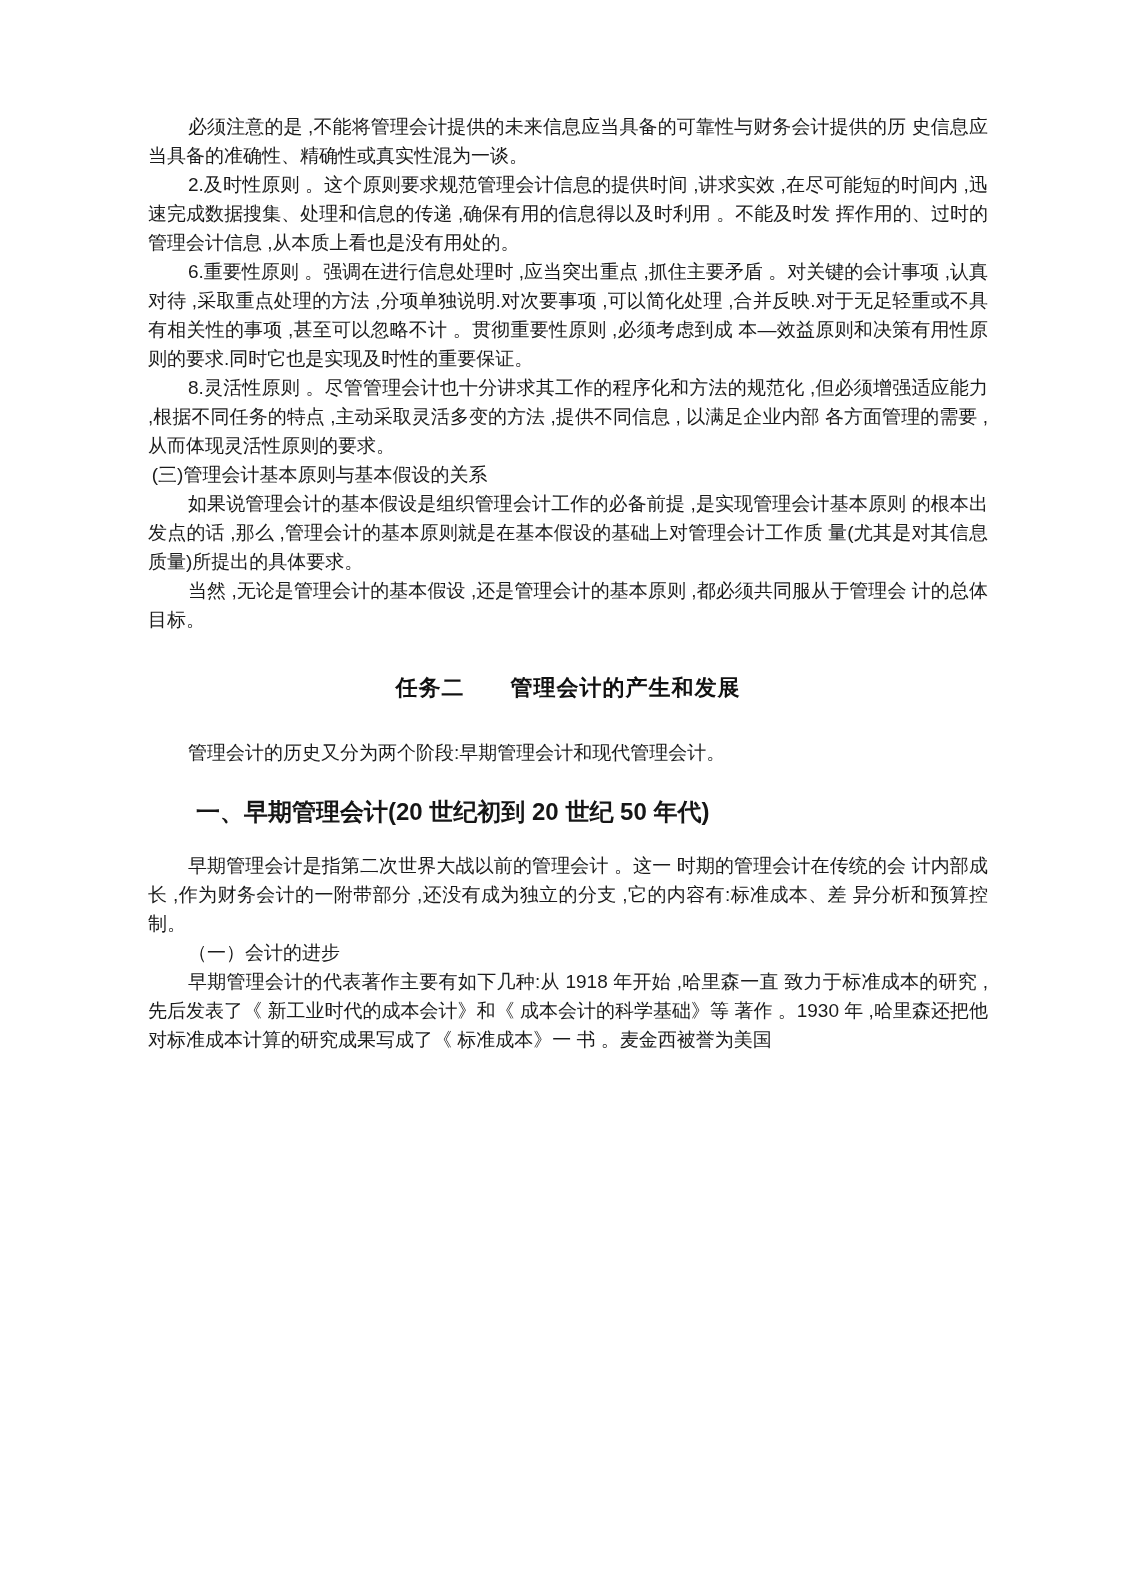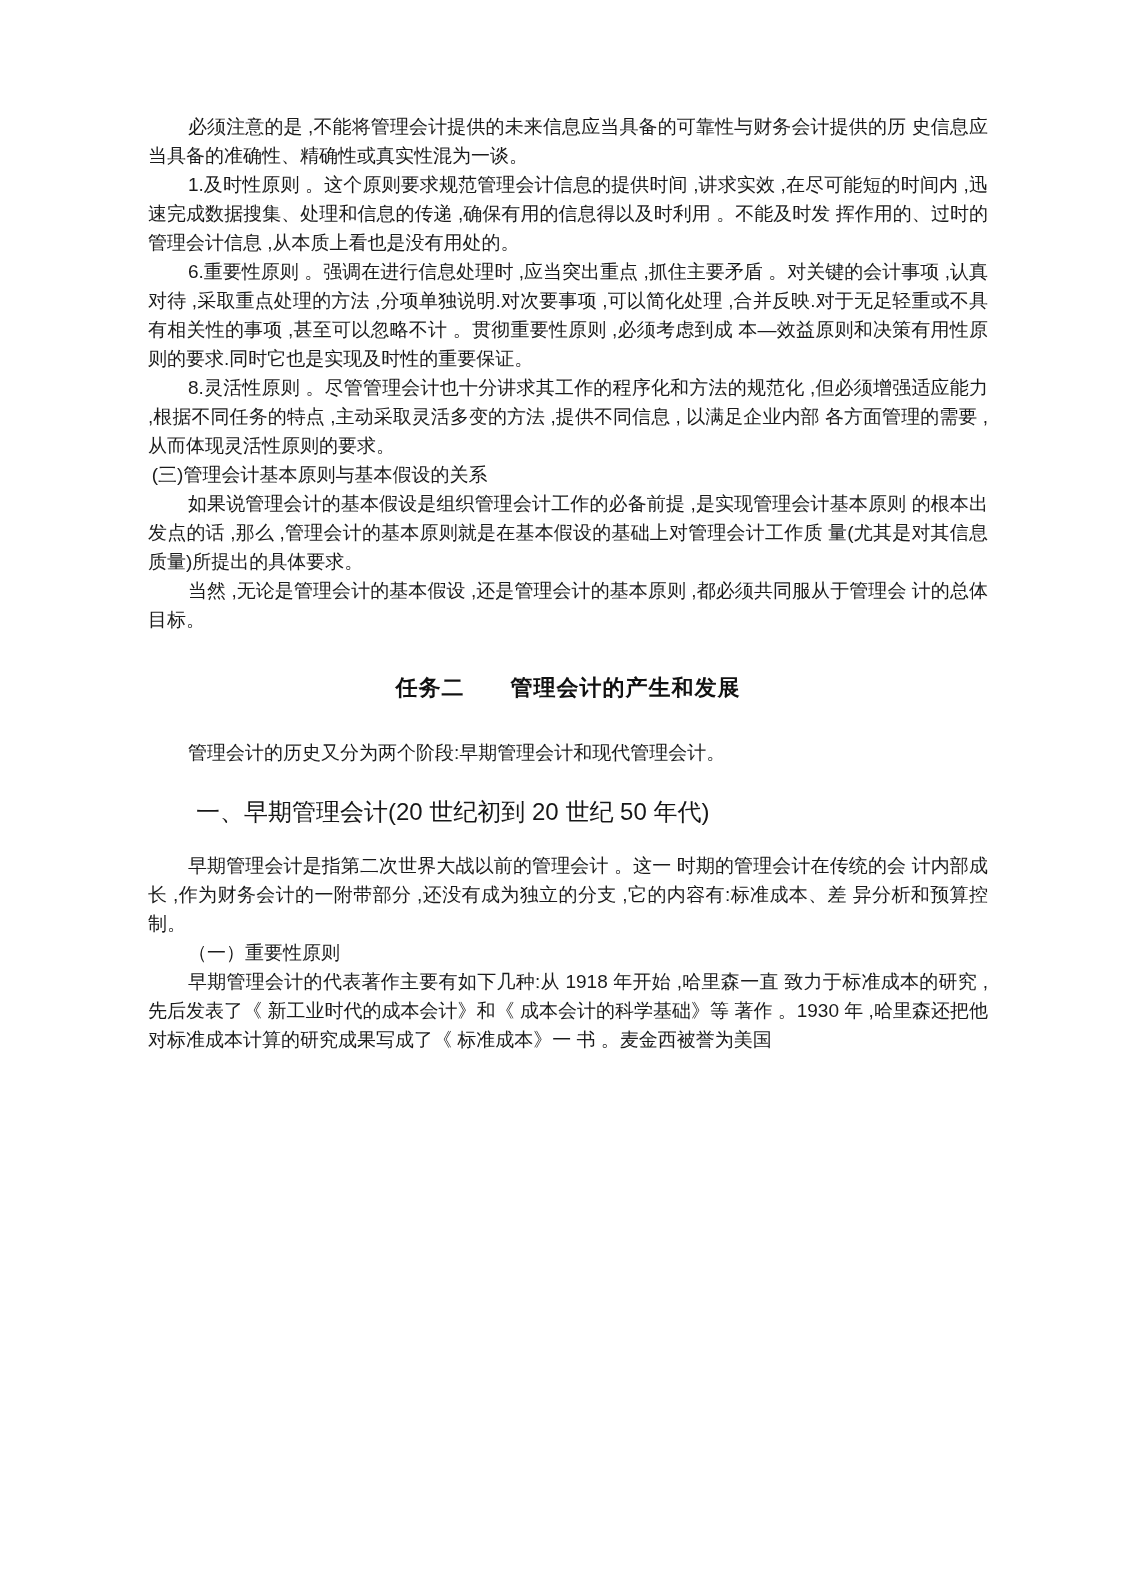--- a/index.html
+++ b/index.html
@@ -39,44 +39,44 @@
     font-weight: bold;
     text-align: center;
     color: #111;
     letter-spacing: 1px;
   }
   .subtitle {
     margin: 28px 0 22px 0;
     padding-left: 2em;
     font-size: 24px;
     line-height: 34px;
-    font-weight: normal;
+    font-weight: bold;
     color: #161616;
   }
 </style>
 </head>
 <body>
 
 <div class="page">
 
   <p class="para indent">必须注意的是 ,不能将管理会计提供的未来信息应当具备的可靠性与财务会计提供的历 史信息应当具备的准确性、精确性或真实性混为一谈。</p>
-  <p class="para indent">1.及时性原则 。这个原则要求规范管理会计信息的提供时间 ,讲求实效 ,在尽可能短的时间内 ,迅速完成数据搜集、处理和信息的传递 ,确保有用的信息得以及时利用 。不能及时发 挥作用的、过时的管理会计信息 ,从本质上看也是没有用处的。</p>
+  <p class="para indent">2.及时性原则 。这个原则要求规范管理会计信息的提供时间 ,讲求实效 ,在尽可能短的时间内 ,迅速完成数据搜集、处理和信息的传递 ,确保有用的信息得以及时利用 。不能及时发 挥作用的、过时的管理会计信息 ,从本质上看也是没有用处的。</p>
   <p class="para indent">6.重要性原则 。强调在进行信息处理时 ,应当突出重点 ,抓住主要矛盾 。对关键的会计事项 ,认真对待 ,采取重点处理的方法 ,分项单独说明.对次要事项 ,可以简化处理 ,合并反映.对于无足轻重或不具有相关性的事项 ,甚至可以忽略不计 。贯彻重要性原则 ,必须考虑到成 本—效益原则和决策有用性原则的要求.同时它也是实现及时性的重要保证。</p>
   <p class="para indent">8.灵活性原则 。尽管管理会计也十分讲求其工作的程序化和方法的规范化 ,但必须增强适应能力 ,根据不同任务的特点 ,主动采取灵活多变的方法 ,提供不同信息 , 以满足企业内部 各方面管理的需要 ,从而体现灵活性原则的要求。</p>
 
   <p class="para sub3">(三)管理会计基本原则与基本假设的关系</p>
 
   <p class="para indent">如果说管理会计的基本假设是组织管理会计工作的必备前提 ,是实现管理会计基本原则 的根本出发点的话 ,那么 ,管理会计的基本原则就是在基本假设的基础上对管理会计工作质 量(尤其是对其信息质量)所提出的具体要求。</p>
   <p class="para indent">当然 ,无论是管理会计的基本假设 ,还是管理会计的基本原则 ,都必须共同服从于管理会 计的总体目标。</p>
 
   <h1 class="title">任务二　　管理会计的产生和发展</h1>
 
   <p class="para indent">管理会计的历史又分为两个阶段:早期管理会计和现代管理会计。</p>
 
   <h2 class="subtitle">一、早期管理会计(20 世纪初到 20 世纪 50 年代)</h2>
 
   <p class="para indent">早期管理会计是指第二次世界大战以前的管理会计 。这一 时期的管理会计在传统的会 计内部成长 ,作为财务会计的一附带部分 ,还没有成为独立的分支 ,它的内容有:标准成本、差 异分析和预算控制。</p>
 
-  <p class="para indent">（一）重要性原则</p>
+  <p class="para indent">（一）会计的进步</p>
 
   <p class="para indent">早期管理会计的代表著作主要有如下几种:从 1918 年开始 ,哈里森一直 致力于标准成本的研究 ,先后发表了《 新工业时代的成本会计》和《 成本会计的科学基础》等 著作 。1930 年 ,哈里森还把他对标准成本计算的研究成果写成了《 标准成本》一 书 。麦金西被誉为美国</p>
 
 </div>
 
 </body></html>

